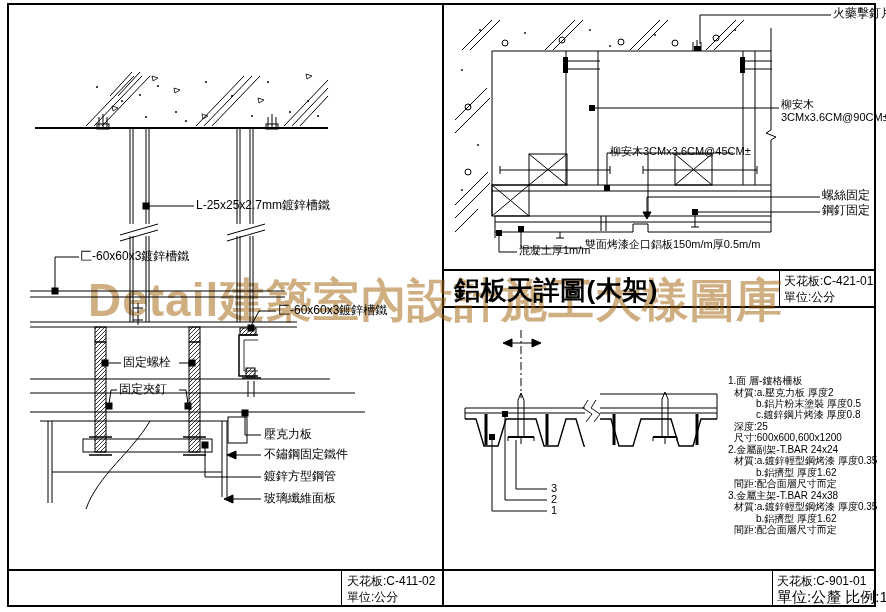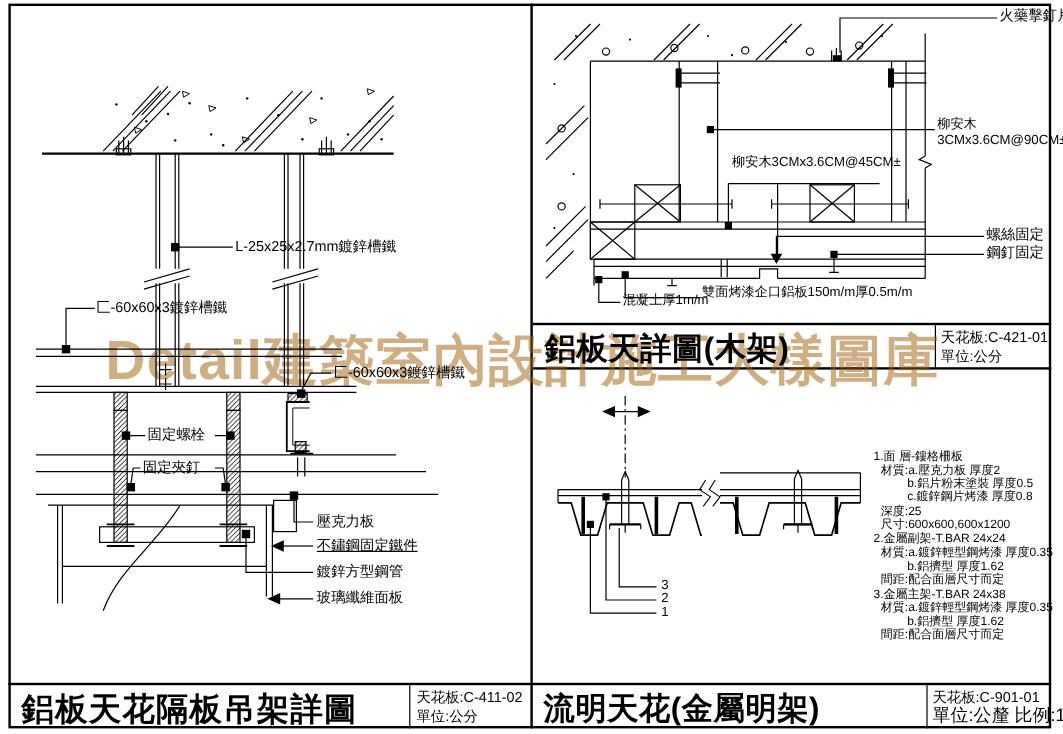--- a/index.html
+++ b/index.html
@@ -135,21 +135,21 @@
     <path d="M224,499 l9,-4 v8 z" fill="#000"></path>
       <line x1="233" y1="499" x2="261" y2="499"></line>
   </svg>
 
   <div class="lbl" style="left:196px;top:199px;">L-25x25x2.7mm鍍鋅槽鐵</div>
   <div class="lbl" style="left:80px;top:250px;">匚-60x60x3鍍鋅槽鐵</div>
   <div class="lbl" style="left:278px;top:304px;">匚-60x60x3鍍鋅槽鐵</div>
   <div class="lbl" style="left:123px;top:356px;">固定螺栓</div>
   <div class="lbl" style="left:119px;top:383px;">固定夾釘</div>
   <div class="lbl" style="left:264px;top:428px;">壓克力板</div>
-  <div class="lbl" style="left:264px;top:448px;text-decoration:underline;">不鏽鋼固定鐵件</div>
+  <div class="lbl" style="left:264px;top:448px;">不鏽鋼固定鐵件</div>
   <div class="lbl" style="left:264px;top:470px;">鍍鋅方型鋼管</div>
   <div class="lbl" style="left:264px;top:492px;">玻璃纖維面板</div>
 
   <svg style="left:443px;top:4px;" width="435" height="266" viewBox="443 4 435 266" fill="none" stroke="#000" stroke-width="1">
 
     <path d="M462,50 L492,20 M470,50 L500,20 M545,50 L575,20 M553,50 L583,20
              M630,50 L660,20 M638,50 L668,20 M706,50 L736,20 M714,50 L744,20"></path>
     <circle cx="505" cy="43" r="3"></circle>
       <circle cx="562" cy="40" r="3"></circle>
       <circle cx="621" cy="42" r="3"></circle>
@@ -208,21 +208,21 @@
       <rect x="692" y="209" width="6" height="6" fill="#000" stroke="none"></rect>
     <path d="M499,233 V252 H517"></path>
       <rect x="496" y="230" width="6" height="6" fill="#000" stroke="none"></rect>
     <path d="M521,229 V248 H583"></path>
       <rect x="518" y="226" width="6" height="6" fill="#000" stroke="none"></rect>
   </svg>
 
   <div class="lbl" style="left:833px;top:7px;">火藥擊釘片</div>
   <div class="lbl-s" style="left:781px;top:99px;">柳安木</div>
   <div class="lbl-s" style="left:781px;top:112px;">3CMx3.6CM@90CM±</div>
-  <div class="lbl-s" style="left:610px;top:130px;">柳安木3CMx3.6CM@45CM±</div>
+  <div class="lbl-s" style="left:610px;top:146px;">柳安木3CMx3.6CM@45CM±</div>
   <div class="lbl" style="left:822px;top:189px;">螺絲固定</div>
   <div class="lbl" style="left:822px;top:204px;">鋼釘固定</div>
   <div class="lbl-s" style="left:519px;top:245px;">混凝土厚1m/m</div>
   <div class="lbl-s" style="left:585px;top:239px;">雙面烤漆企口鋁板150m/m厚0.5m/m</div>
 
   <svg style="left:443px;top:306px;" width="435" height="264" viewBox="443 306 435 264" fill="none" stroke="#000" stroke-width="1">
 
     <path d="M521,330 V398" stroke-dasharray="8 3 2 3"></path>
     <line x1="506" y1="343" x2="538" y2="343"></line>
     <path d="M503,343 l9,-4 v8 z M541,343 l-9,-4 v8 z" fill="#000"></path>
@@ -262,25 +262,23 @@
   <div class="note" style="left:734px;top:433px;">尺寸:600x600,600x1200</div>
   <div class="note" style="left:728px;top:445px;">2.金屬副架-T.BAR 24x24</div>
   <div class="note" style="left:734px;top:456px;">材質:a.鍍鋅輕型鋼烤漆 厚度0.35</div>
   <div class="note" style="left:756px;top:468px;">b.鋁擠型 厚度1.62</div>
   <div class="note" style="left:734px;top:479px;">間距:配合面層尺寸而定</div>
   <div class="note" style="left:728px;top:491px;">3.金屬主架-T.BAR 24x38</div>
   <div class="note" style="left:734px;top:502px;">材質:a.鍍鋅輕型鋼烤漆 厚度0.35</div>
   <div class="note" style="left:756px;top:514px;">b.鋁擠型 厚度1.62</div>
   <div class="note" style="left:734px;top:525px;">間距:配合面層尺寸而定</div>
 
-  <div class="title-big" style="left:18px;top:573px;">鋁板天花隔板吊架詳圖</div>
   <div class="code" style="left:347px;top:573px;">天花板:C-411-02</div>
   <div class="code" style="left:347px;top:589px;">單位:公分</div>
 
   <div class="title-big2" style="left:454px;top:273px;text-align:center;">鋁板天詳圖(木架)</div>
   <div class="code" style="left:784px;top:273px;">天花板:C-421-01</div>
   <div class="code" style="left:784px;top:289px;">單位:公分</div>
 
-  <div class="title-big2" style="left:453px;top:573px;">流明天花(金屬明架)</div>
   <div class="code" style="left:777px;top:573px;">天花板:C-901-01</div>
   <div class="code" style="left:777px;top:589px;font-size:15px;">單位:公釐 比例:1/2</div>
 
 </div>
 
 </body></html>

